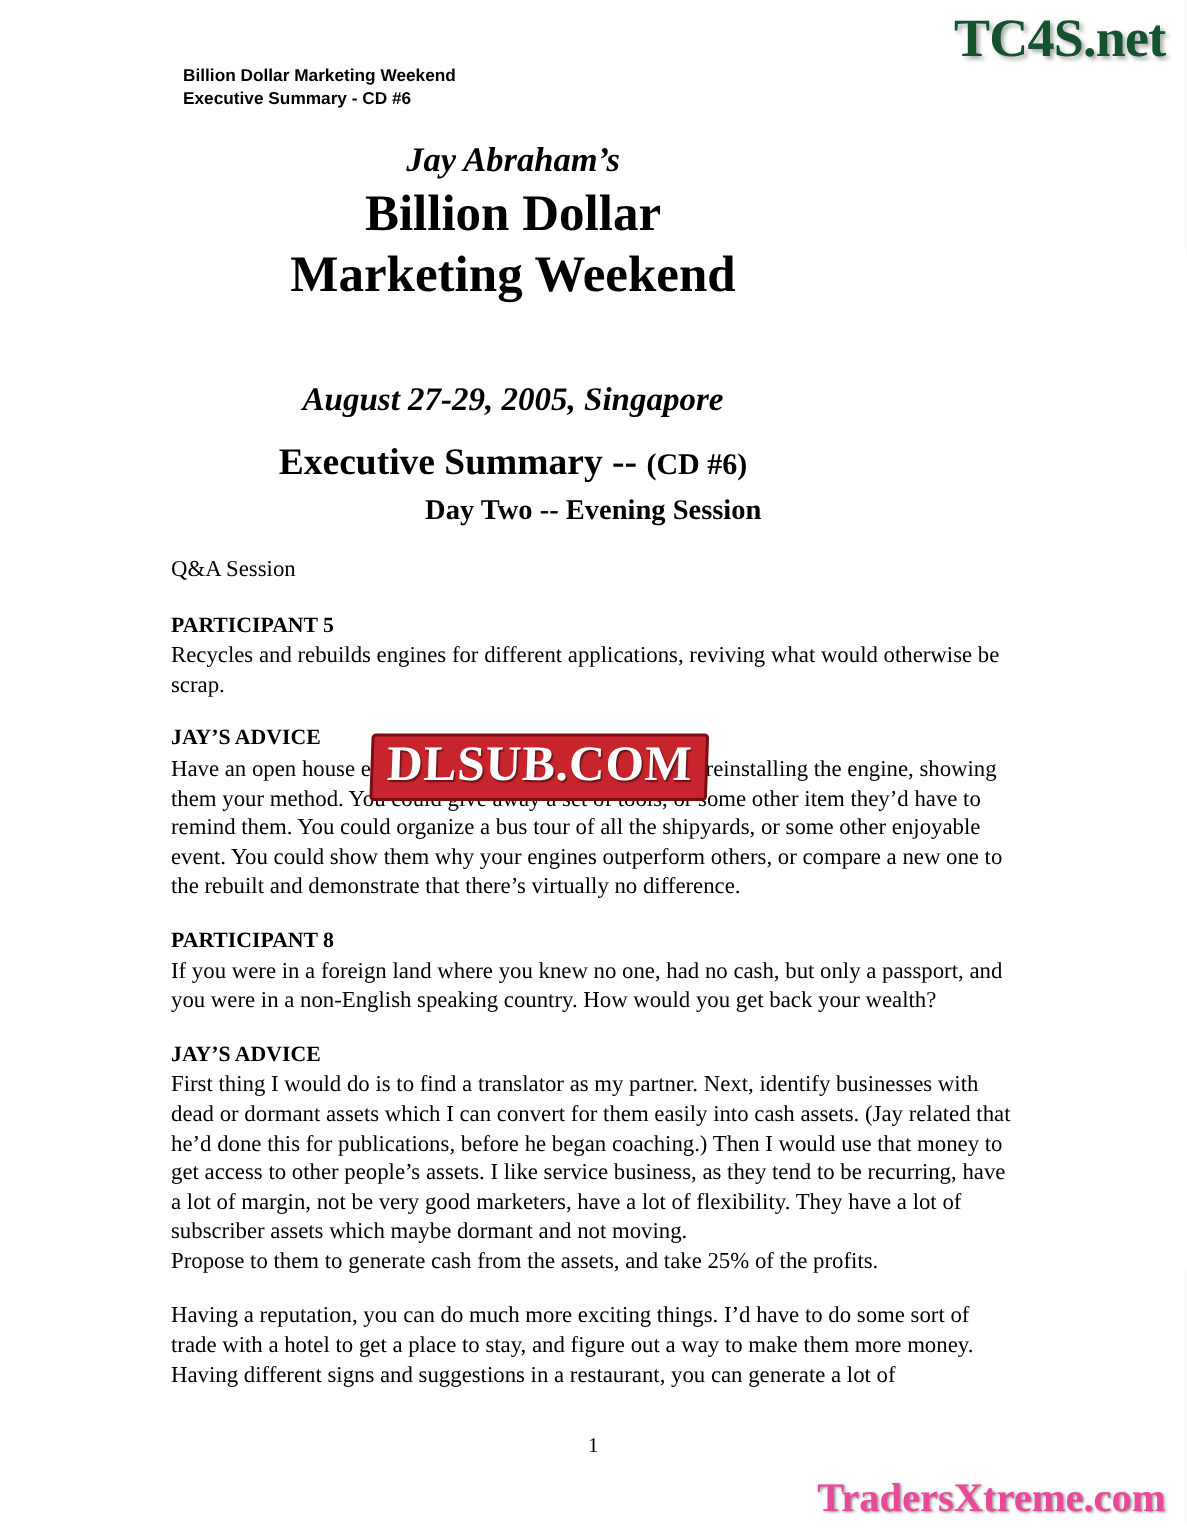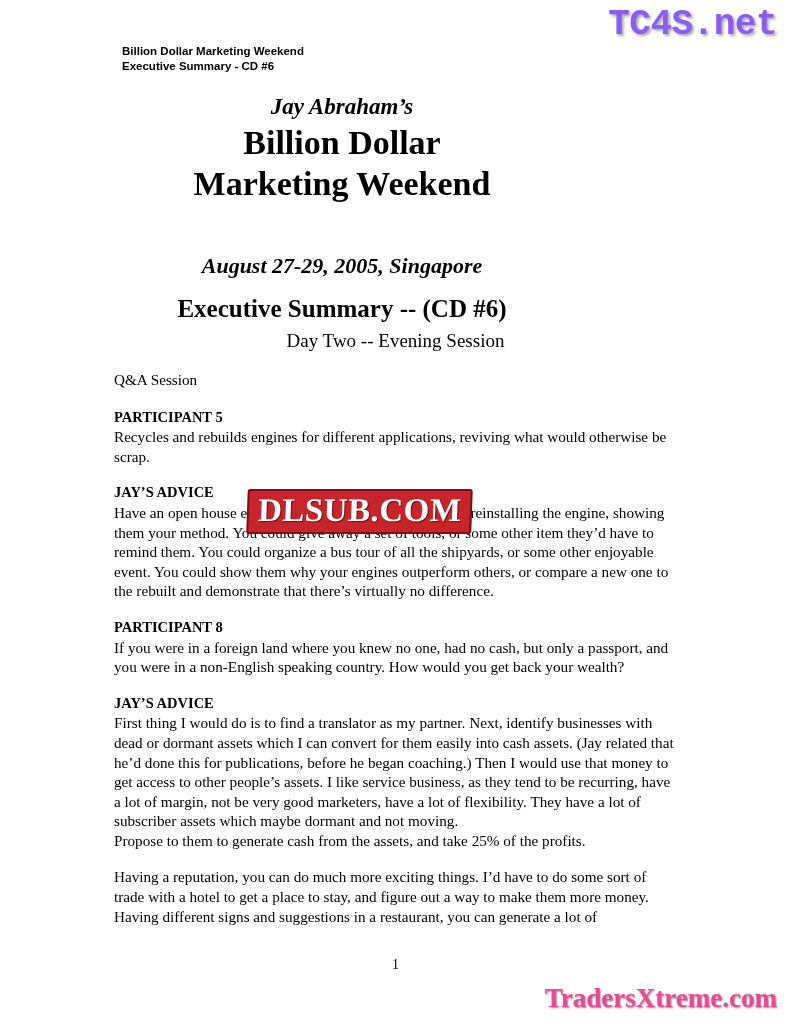--- a/index.html
+++ b/index.html
@@ -15,24 +15,24 @@
     overflow: hidden;
     font-family: "Liberation Serif", serif;
     color: #000000;
   }
 
   
   .wm-top {
     position: absolute;
     top: 4px;
     right: 14px;
-    font-family: Liberation Mono, monospace;
+    font-family: Liberation Serif, serif;
     font-weight: bold;
     font-size: 36px;
-    color: #8b5cf6;
+    color: #14532d;
     text-shadow: 2px 2px 3px rgba(0,0,0,0.35);
     letter-spacing: -0.5px;
   }
   .wm-mid {
     position: absolute;
     top: 489px;
     left: 247px;
     font-family: "Liberation Serif", serif;
     font-weight: bold;
     font-size: 33px;
@@ -94,31 +94,31 @@
     line-height: 33px;
     margin-top: 45px;
   }
   .t-exec {
     font-size: 25px;
     font-weight: bold;
     line-height: 42px;
     margin-top: 6px;
   }
   .t-exec .cd {
-    font-size: 25px;
+    font-size: 20px;
   }
 
   .session-title {
     position: absolute;
     top: 330px;
     left: 0;
     width: 791px;
     text-align: center;
     font-size: 19px;
-    font-weight: normal;
+    font-weight: bold;
   }
 
   
   .body-wrap {
     position: absolute;
     top: 370px;
     left: 114px;
     width: 560px;
     font-size: 15.2px;
     line-height: 19.6px;

